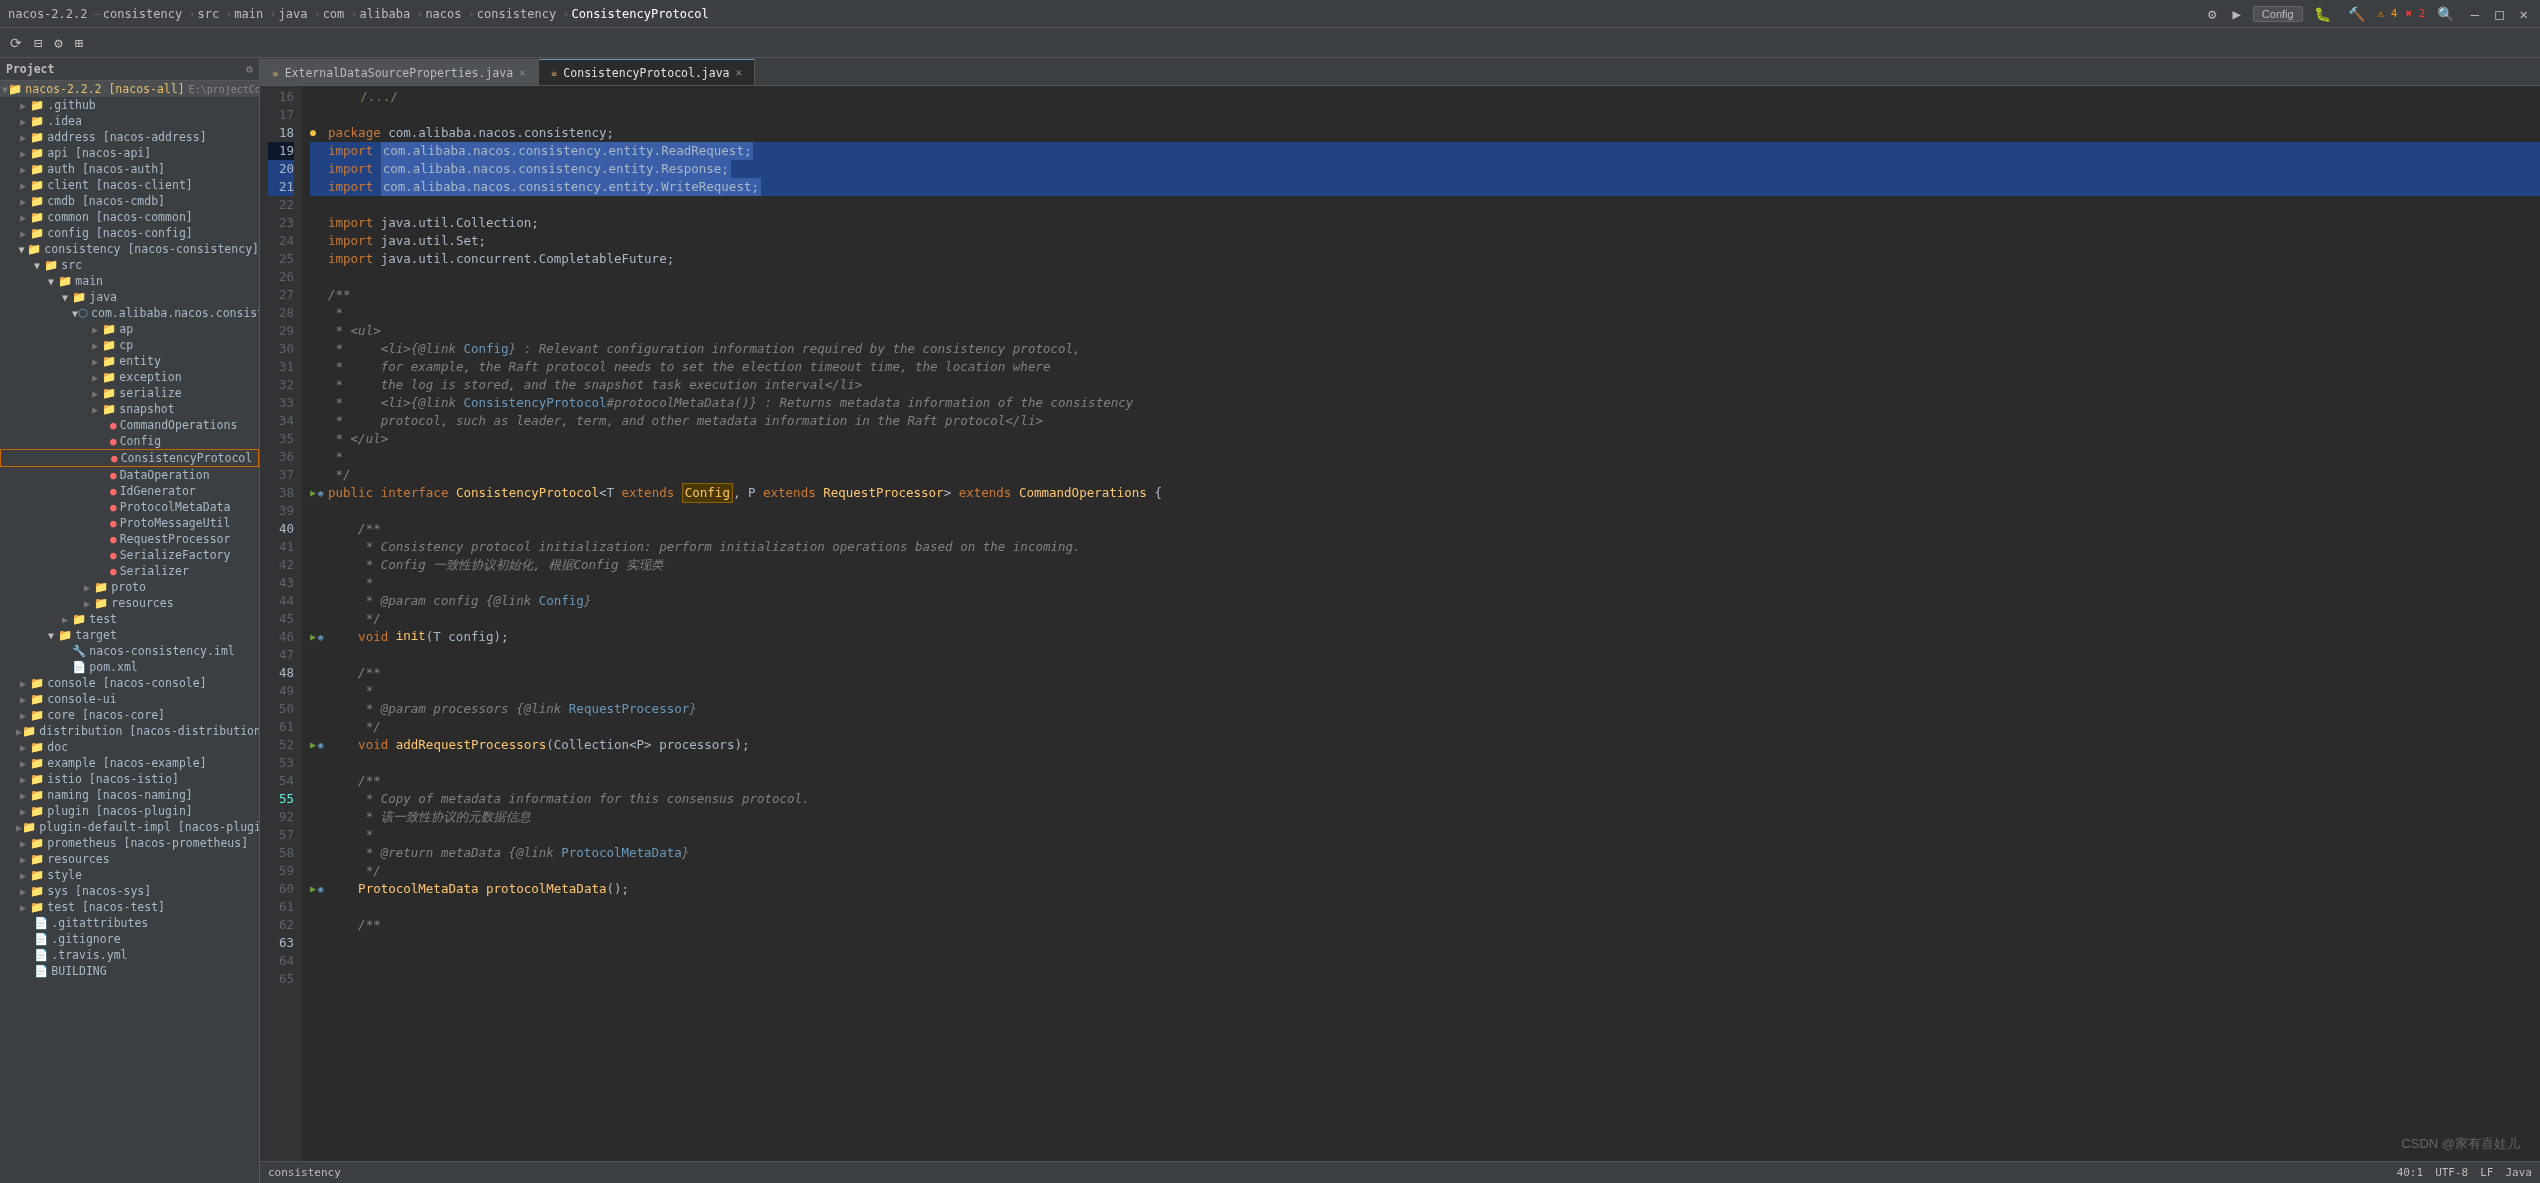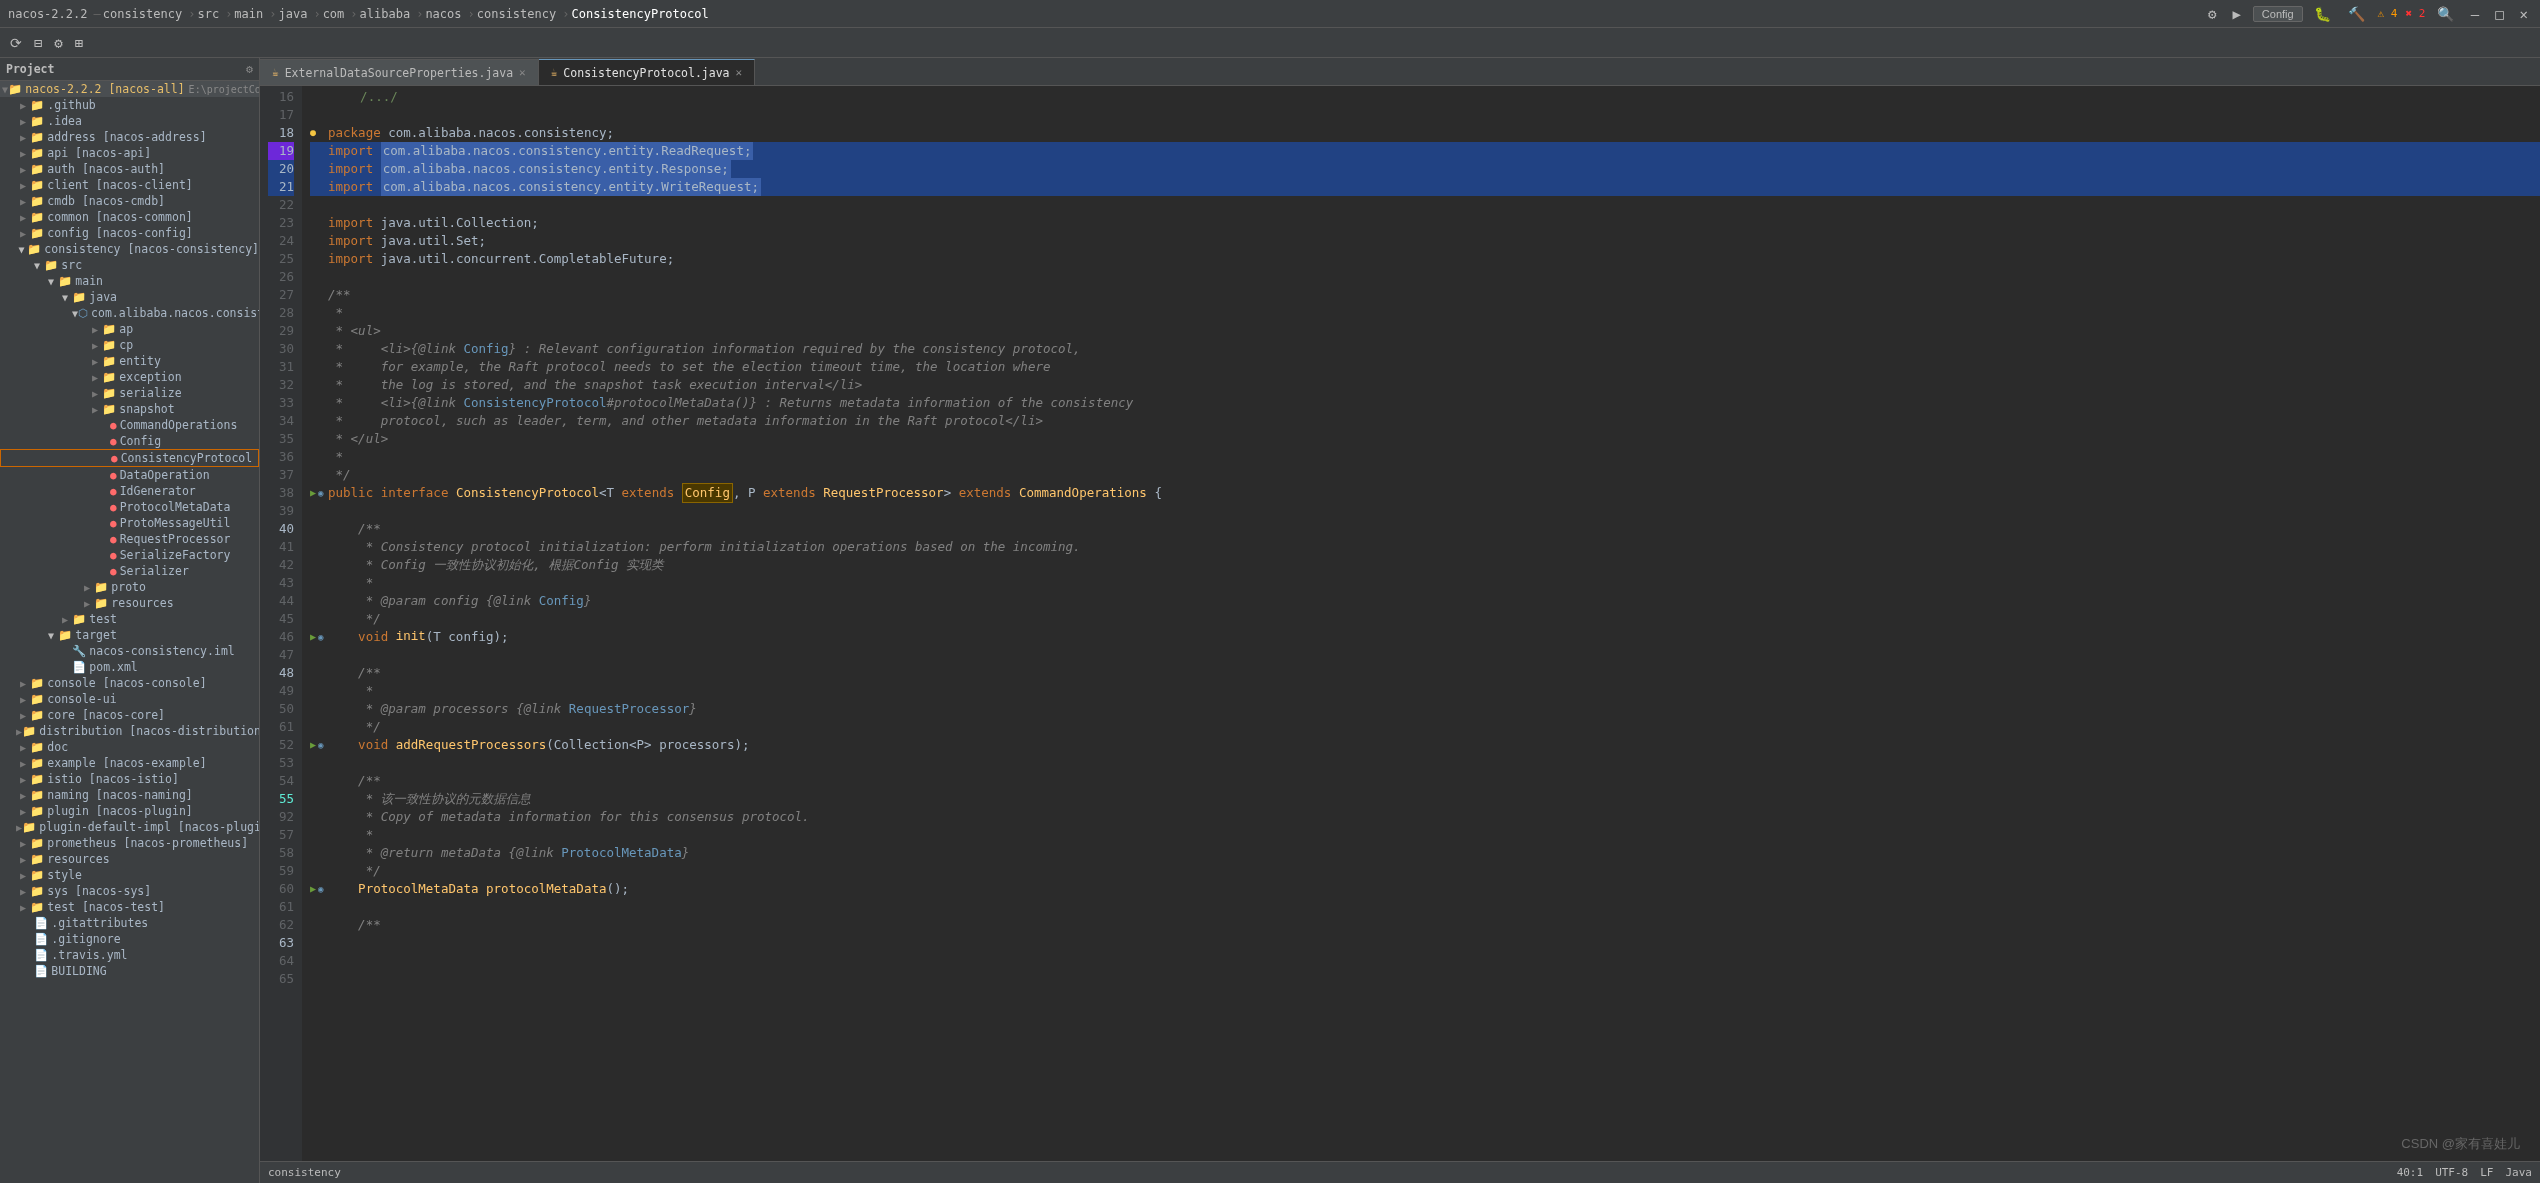--- a/index.html
+++ b/index.html
@@ -574,21 +574,21 @@
         <span>ConsistencyProtocol.java</span>
         <span class="tab-close">✕</span>
       </div>
     </div>
 
     <div id="code-editor">
       <div id="line-numbers">
         <div>16</div>
         <div>17</div>
         <div style="color:#a9b7c6;">18</div>
-        <div style="background:#6d28d9; color:#a9b7c6;">19</div>
+        <div style="background:#0f172a; color:#a9b7c6;">19</div>
         <div style="background:#214283; color:#a9b7c6;">20</div>
         <div style="background:#214283; color:#a9b7c6;">21</div>
         <div>22</div>
         <div>23</div>
         <div>24</div>
         <div>25</div>
         <div>26</div>
         <div>27</div>
         <div>28</div>
         <div>29</div>
@@ -847,26 +847,26 @@
 
         <div class="code-line"></div>
 
         <div class="code-line">
           <span style="display:inline-block; width:18px;"></span>
           <span class="comment">    /**</span>
         </div>
 
         <div class="code-line">
           <span style="display:inline-block; width:18px;"></span>
+          <span class="comment">     * Copy of metadata information for this consensus protocol.</span>
+        </div>
+
+        <div class="code-line">
+          <span style="display:inline-block; width:18px;"></span>
           <span class="comment">     * 该一致性协议的元数据信息</span>
-        </div>
-
-        <div class="code-line">
-          <span style="display:inline-block; width:18px;"></span>
-          <span class="comment">     * Copy of metadata information for this consensus protocol.</span>
         </div>
 
         <div class="code-line">
           <span style="display:inline-block; width:18px;"></span>
           <span class="comment">     *</span>
         </div>
 
         <div class="code-line">
           <span style="display:inline-block; width:18px;"></span>
           <span class="comment">     * @return metaData {@link </span><span style="color:#6897bb;">ProtocolMetaData</span><span class="comment">}</span>

